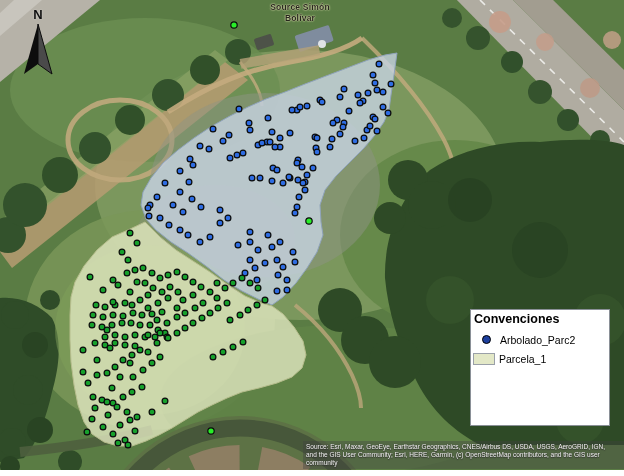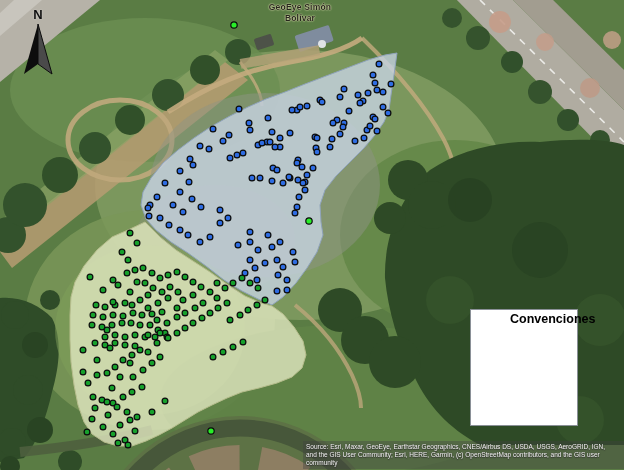--- a/index.html
+++ b/index.html
@@ -8,22 +8,22 @@
   .map-frame{position:absolute;left:0;top:0;width:624px;height:470px;overflow:hidden;background:#5a7c44;}
   #map-svg{position:absolute;left:0;top:0;}
 
   .map-label{position:absolute;left:252px;top:2px;width:96px;text-align:center;
              font-size:8.5px;font-weight:bold;line-height:11px;color:#26261c;letter-spacing:.2px;
              text-shadow:0 0 2px rgba(250,244,200,.95),0 0 1px rgba(250,244,200,.9);}
   .north{position:absolute;left:16px;top:8px;width:44px;height:72px;text-align:center;}
   .north-n{font-size:13px;font-weight:bold;color:#101010;line-height:14px;
            text-shadow:0 0 2px rgba(230,230,230,.6);}
 
-  .legend{position:absolute;left:470px;top:309px;width:108px;height:117px;background:#ffffff;
-          border:1px solid #8a9097;box-sizing:border-box;padding-left:36px;}
+  .legend{position:absolute;left:470px;top:309px;width:140px;height:117px;background:#ffffff;
+          border:1px solid #8a9097;box-sizing:border-box;}
   .lg-title{font-size:12.5px;font-weight:bold;color:#000;margin:2px 0 4px 3px;}
   .lg-row{display:flex;align-items:center;height:19.5px;}
   .lg-dot{width:7px;height:7px;border-radius:50%;border:1px solid #000;margin:0 9px 0 11px;flex:none;}
   .lg-swatch{width:22px;height:12px;border:1px solid #9aa0a8;margin:0 4px 0 2px;flex:none;box-sizing:border-box;}
   .lg-label{font-size:10.5px;color:#000;white-space:nowrap;}
 
   .attribution{position:absolute;left:303px;top:441px;width:321px;box-sizing:border-box;
                padding:2px 3px;background:rgba(64,64,64,.40);color:#f4f4f2;
                font-size:6.5px;line-height:8px;text-shadow:0 0 1px #333,0 1px 1px #333;}
   .attribution span{display:block;}
@@ -412,34 +412,42 @@
           <circle cx="117" cy="407" r="2.9" fill="#16a12c" stroke="#0b0b0b" stroke-width="1.2"></circle>
           <circle cx="107" cy="402" r="2.9" fill="#16a12c" stroke="#0b0b0b" stroke-width="1.2"></circle>
           <circle cx="93" cy="397" r="2.9" fill="#16a12c" stroke="#0b0b0b" stroke-width="1.2"></circle>
           <circle cx="234" cy="25" r="3.2" fill="#28ee28" stroke="#0b0b0b" stroke-width="1.2"></circle>
           <circle cx="309" cy="221" r="3.2" fill="#28ee28" stroke="#0b0b0b" stroke-width="1.2"></circle>
           <circle cx="211" cy="431" r="3.2" fill="#28ee28" stroke="#0b0b0b" stroke-width="1.2"></circle>
         </g>
     </svg>
 
     <div class="map-label">
-      <div>GeoEye Simón</div>
+      <div>Source Simón</div>
       <div>Bolívar</div>
     </div>
 
     <div class="north">
       <div class="north-n">N</div>
       <svg width="44" height="56" viewBox="0 0 44 56">
         <path d="M22,2 L8,52 L22,42 Z" fill="#0d0d0d"></path>
         <path d="M22,2 L36,52 L22,42 Z" fill="#4a4a4a" stroke="#0d0d0d" stroke-width="1"></path>
       </svg>
     </div>
 
     <div class="legend">
       <div class="lg-title">Convenciones</div>
+      <div class="lg-row">
+        <span class="lg-dot" style="background: rgb(29, 63, 158);"></span>
+        <span class="lg-label">Arbolado_Parc2</span>
+      </div>
+      <div class="lg-row">
+        <span class="lg-swatch" style="background: rgb(227, 232, 199);"></span>
+        <span class="lg-label">Parcela_1</span>
+      </div>
     </div>
 
     <div class="attribution">
       <span>Source: Esri, Maxar, GeoEye, Earthstar Geographics, CNES/Airbus DS, USDA, USGS, AeroGRID, IGN,</span>
       <span>and the GIS User Community; Esri, HERE, Garmin, (c) OpenStreetMap contributors, and the GIS user</span>
       <span>community</span>
     </div>
   </div>
 
   <div class="page-margin"></div>

